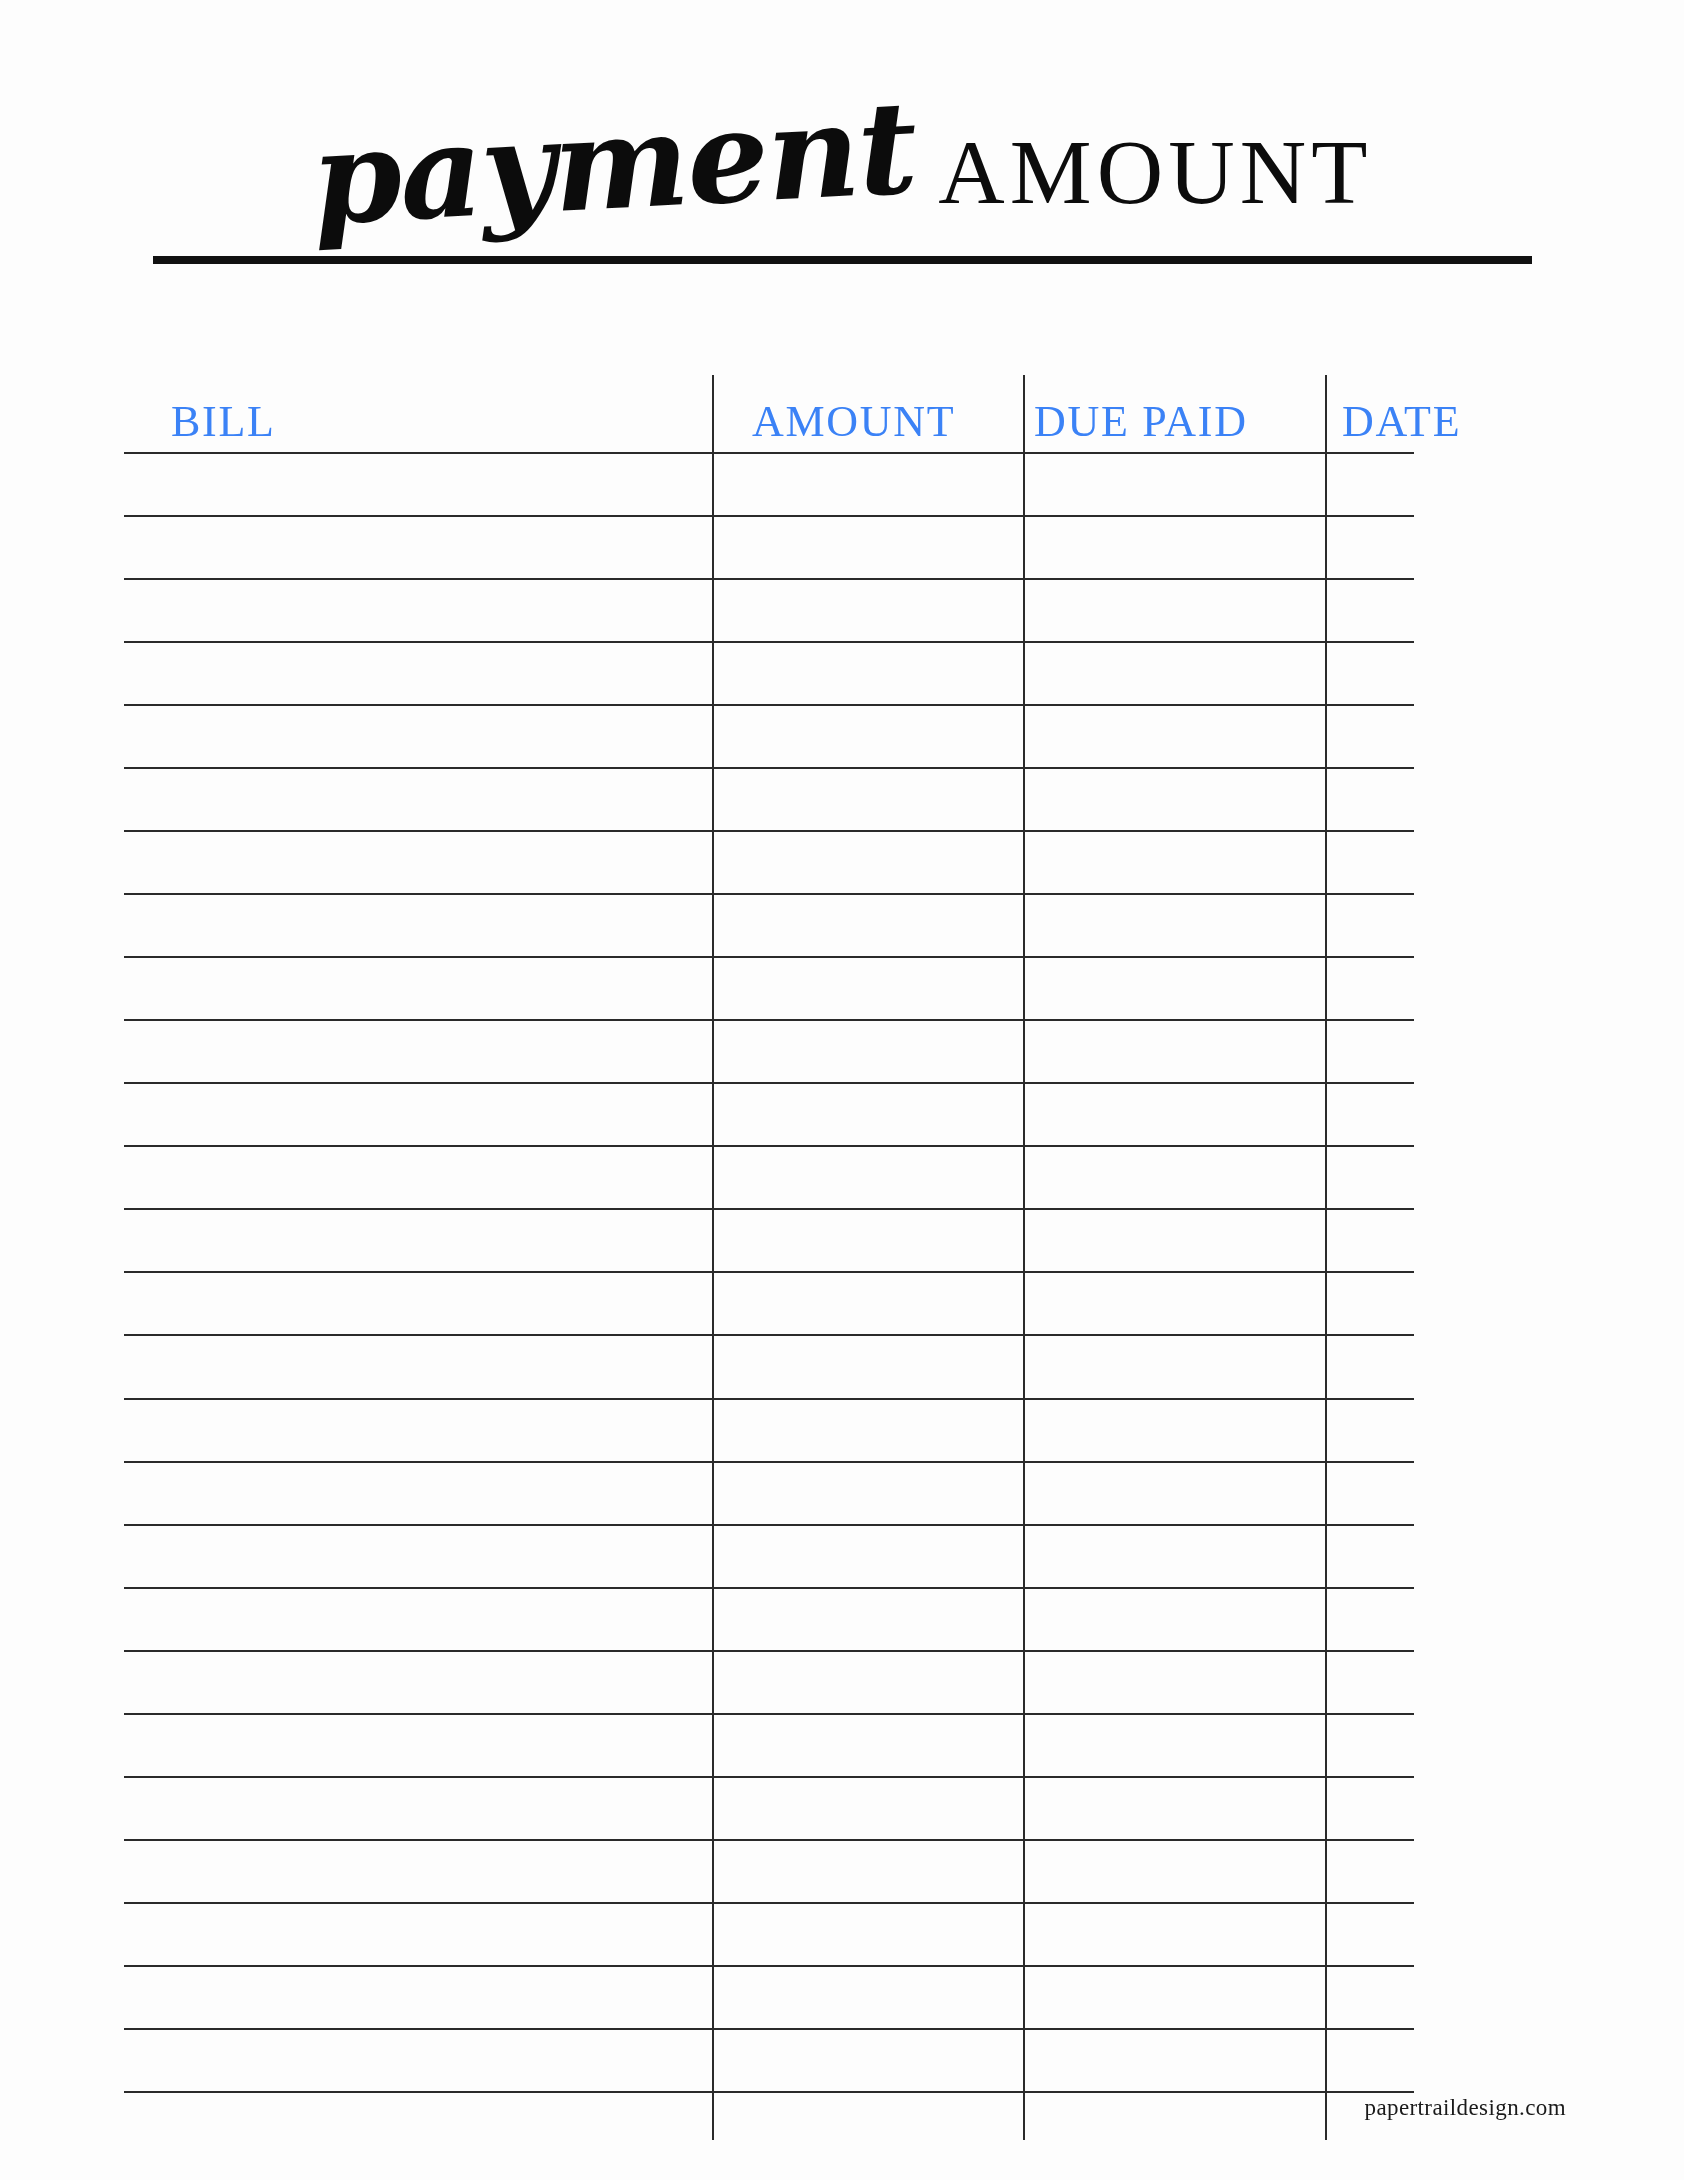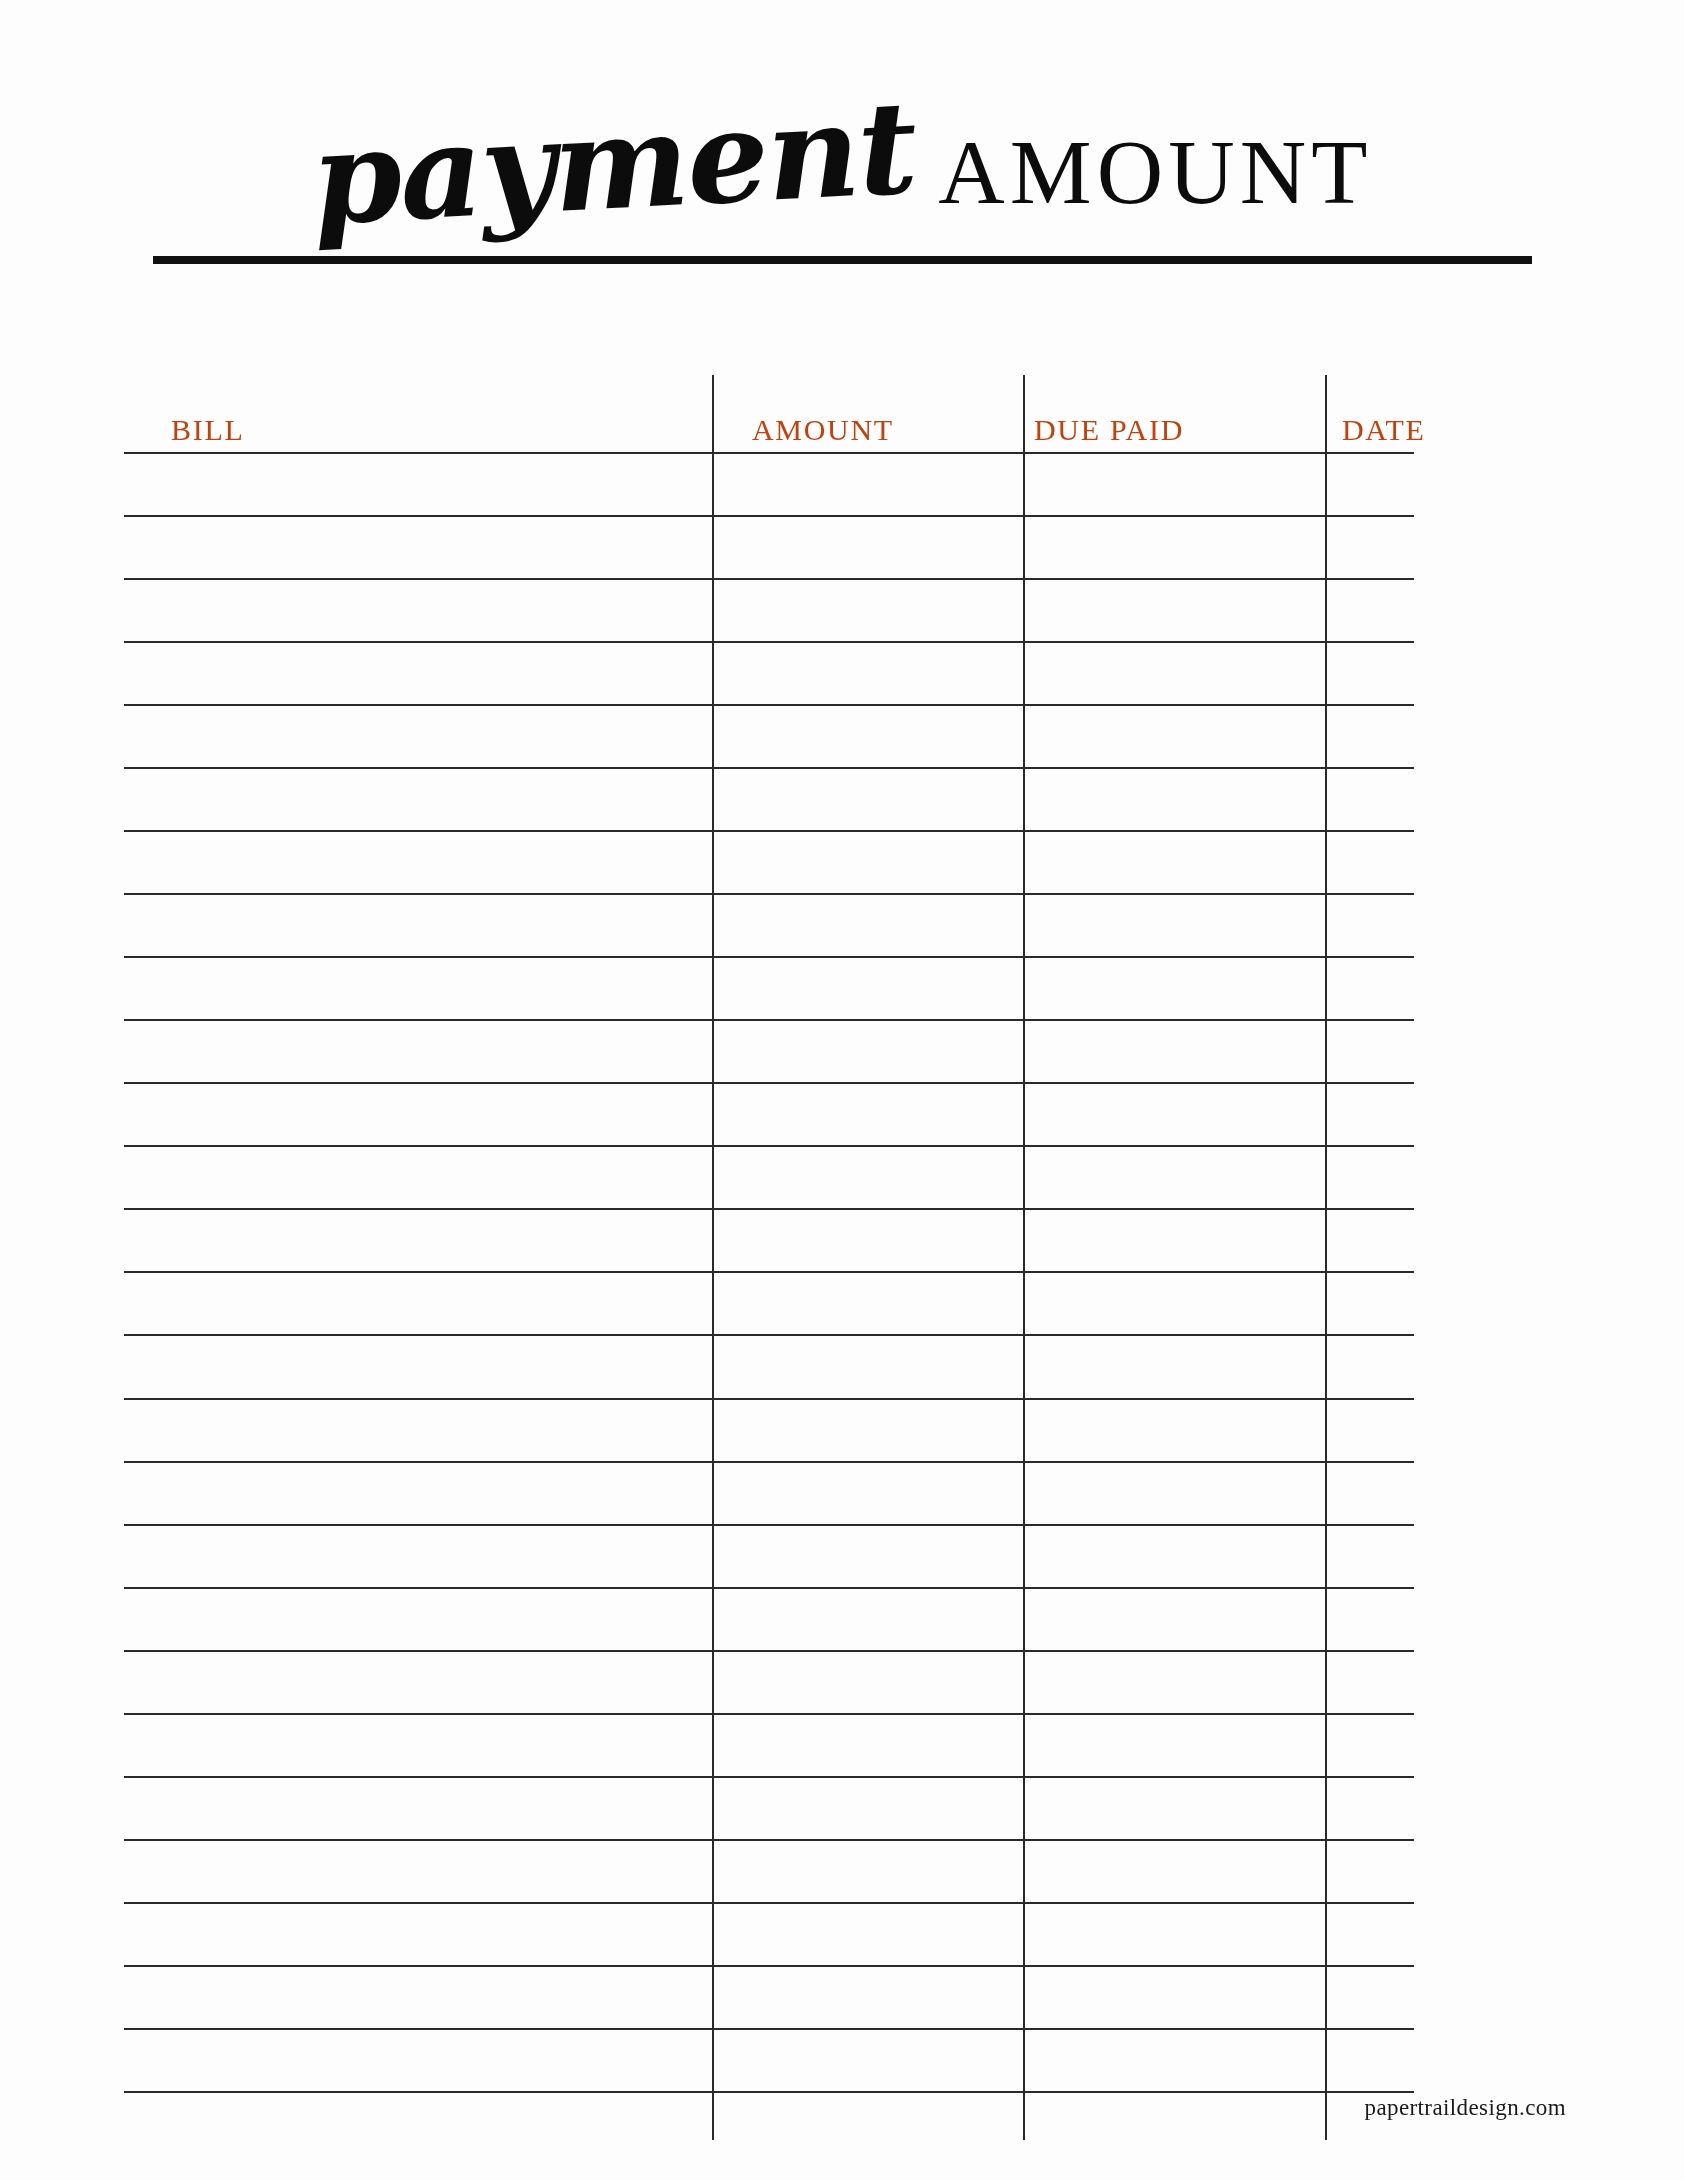--- a/index.html
+++ b/index.html
@@ -74,24 +74,24 @@
     height: 1721px;
   }
 
   .head-row {
     position: relative;
     height: 77px;
   }
   .head-cell {
     position: absolute;
     bottom: 5.1px;
-    font-size: 30px;
+    font-size: 44px;
     letter-spacing: 1.7px;
     font-family: "Liberation Serif", serif;
-    color: #c2410c;
+    color: #3b82f6;
     white-space: nowrap;
   }
   .head-bill   { left: 47px; }
   .head-amount { left: 628px; }
   .head-due    { left: 910px; }
   .head-paid   { left: 1218px; }
 
   .grid {
     position: absolute;
     left: 0;

